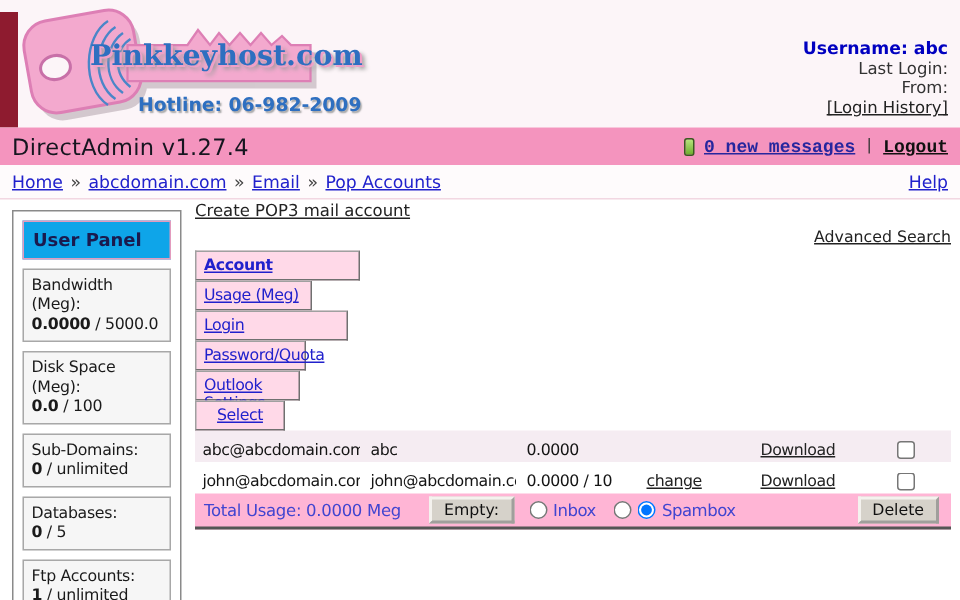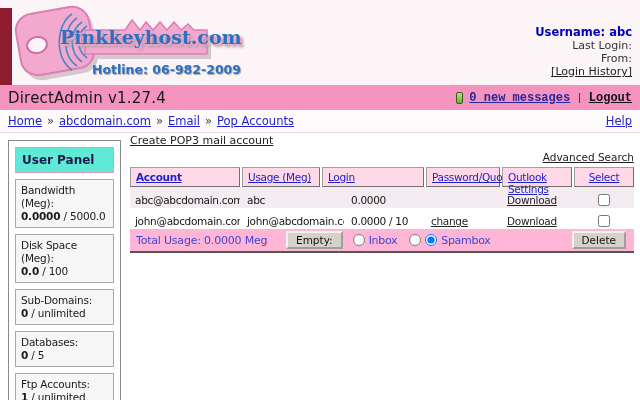--- a/index.html
+++ b/index.html
@@ -47,35 +47,35 @@
   }
   .crumb { color:#2121CC; text-decoration:underline; cursor:pointer; }
   .crumb-sep { color:#444; }
   .help-link { margin-left:auto; color:#2121CC; text-decoration:underline; cursor:pointer; }
   
   .sidebar {
     position:absolute; left:8px; top:140px; width:113px; height:266px;
     border:1px solid #8a8a8a; background:#ffffff; overflow:hidden;
   }
   .side-title {
-    margin:6px; padding:5px 6px; background:#5eead4; border:1px solid #E39BBE;
+    margin:6px; padding:5px 6px; background:#0ea5e9; border:1px solid #E39BBE;
     font-weight:bold; font-size:12px; color:#1A1A4E;
   }
   .side-box {
     margin:6px; padding:4px 5px; background:#F6F6F6; border:1px solid #a8a8a8;
     font-size:10.5px; color:#1a1a1a; line-height:13px; letter-spacing:-0.2px;
   }
   .side-box b { font-weight:bold; }
   
   .content { position:absolute; left:130px; top:134px; width:504px; }
   .create-link { display:inline-block; font-size:11px; color:#222; text-decoration:underline; cursor:pointer; }
   .adv-row { text-align:right; margin-top:4px; }
   .adv-link { font-size:10.5px; color:#222; text-decoration:underline; cursor:pointer; }
   .tbl { margin-top:3px; width:504px; font-size:10.5px; letter-spacing:-0.3px; }
-  .hrow { display:flex; }
+  .hrow { display:flex;flex-direction:column; }
   .hcell {
     background:#FFD9E8; border:1px solid #a0a0a0; border-bottom-color:#707070;
     border-right-color:#707070; padding:3px 5px; margin-right:2px; height:20px;
   }
   .hcell:last-child { margin-right:0; }
   .hcell a { color:#2121CC; text-decoration:underline; cursor:pointer; }
   .hcell.c1 a { font-weight:bold; }
   .drow { display:flex; align-items:flex-end; height:21px; }
   .dcell { padding:2px 5px; margin-right:2px; overflow:hidden; white-space:nowrap; }
   .dcell:last-child { margin-right:0; }

